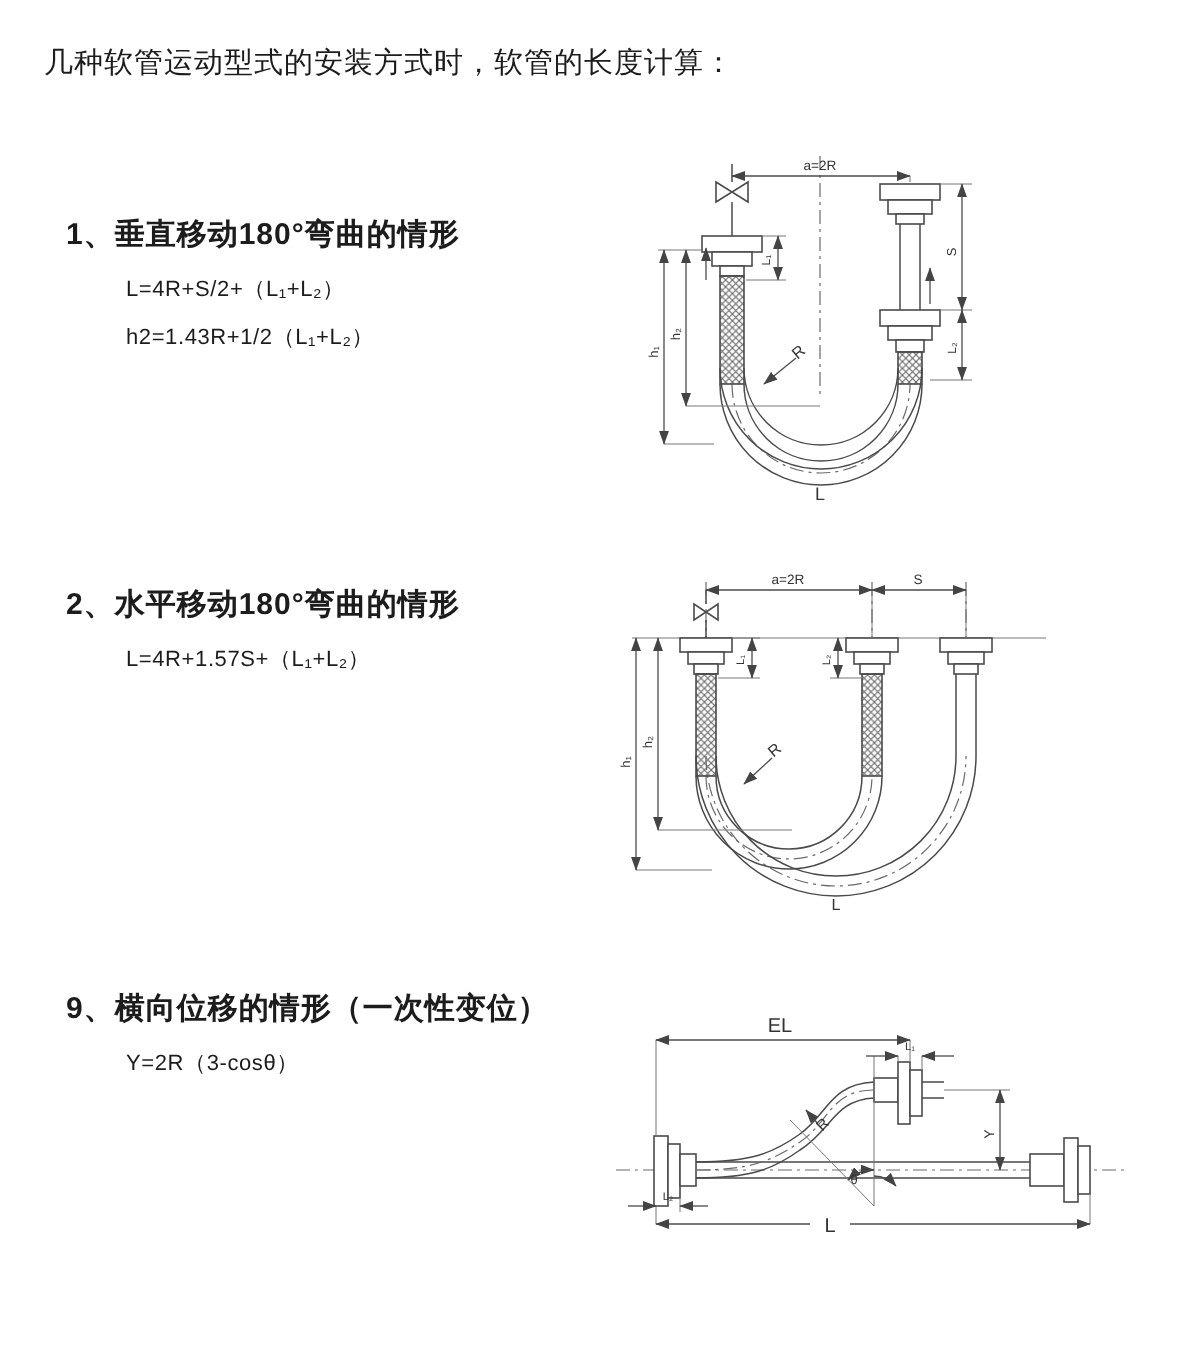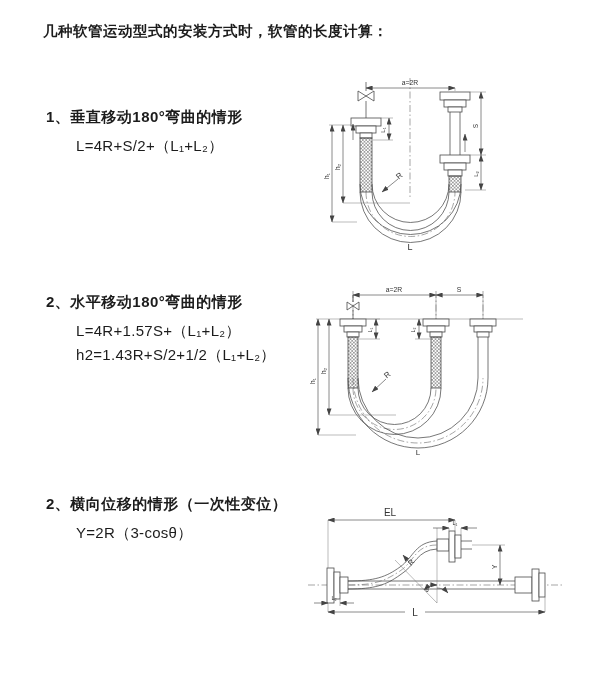--- a/index.html
+++ b/index.html
@@ -1,55 +1,55 @@
 <!DOCTYPE html>
 <html><head>
 <meta charset="utf-8">
 <style>
   html,body{margin:0;padding:0}
   body{
     width:600px;height:675px;background:#ffffff;position:relative;overflow:hidden;
     font-family:"Liberation Sans","DejaVu Sans",sans-serif;color:#1c1c1c;
   }
-  .title{position:absolute;left:43px;top:22px;font-size:14.5px;font-weight:bold;letter-spacing:.5px}
-  .sec{position:absolute;left:46px}
+  .title{position:absolute;left:22px;top:22px;font-size:14.5px;font-weight:normal;letter-spacing:.5px}
+  .sec{position:absolute;left:33px}
   .sec .heading{margin:0;font-size:15px;font-weight:bold;letter-spacing:.5px}
   .formulas{margin:7px 0 0 30px}
-  .formula{font-size:15px;line-height:23.5px;letter-spacing:.3px;white-space:nowrap}
+  .formula{font-size:11px;line-height:23.5px;letter-spacing:.3px;white-space:nowrap}
   svg.diagram{position:absolute}
   svg text{fill:#333;font-family:"Liberation Sans","DejaVu Sans",sans-serif}
   .dline{stroke:#4a4a4a;stroke-width:.75;fill:none}
   .thin{stroke:#777;stroke-width:.5;fill:none}
   .cline{stroke:#6a6a6a;stroke-width:.6;fill:none;stroke-dasharray:7 2.5 1.5 2.5}
   .dim{stroke:#4a4a4a;stroke-width:.65;fill:none}
   .part{stroke:#4a4a4a;stroke-width:.8;fill:#fff}
   .hatchrect{stroke:#4a4a4a;stroke-width:.8}
 </style>
 </head>
 <body>
 
 <div class="title">几种软管运动型式的安装方式时，软管的长度计算：</div>
 
 <div class="sec" style="top:108px">
   <div class="heading">1、垂直移动180°弯曲的情形</div>
   <div class="formulas">
     <div class="formula">L=4R+S/2+（L₁+L₂）</div>
+    <div class="formula">h2=1.43R+1/2（L₁+L₂）</div>
   </div>
 </div>
 
 <div class="sec" style="top:293px">
   <div class="heading">2、水平移动180°弯曲的情形</div>
   <div class="formulas">
     <div class="formula">L=4R+1.57S+（L₁+L₂）</div>
-    <div class="formula">h2=1.43R+S/2+1/2（L₁+L₂）</div>
   </div>
 </div>
 
 <div class="sec" style="top:495px">
-  <div class="heading">2、横向位移的情形（一次性变位）</div>
+  <div class="heading">9、横向位移的情形（一次性变位）</div>
   <div class="formulas">
     <div class="formula">Y=2R（3-cosθ）</div>
   </div>
 </div>
 
 <svg class="diagram" style="left:305px;top:72px" width="285" height="185" viewBox="0 0 285 185">
   <defs>
     <marker id="ar1" markerWidth="7" markerHeight="5" refX="6.6" refY="2.5" orient="auto-start-reverse" markerUnits="userSpaceOnUse">
       <path d="M0 0 L7 2.5 L0 5 Z" fill="#444"></path>
     </marker>

